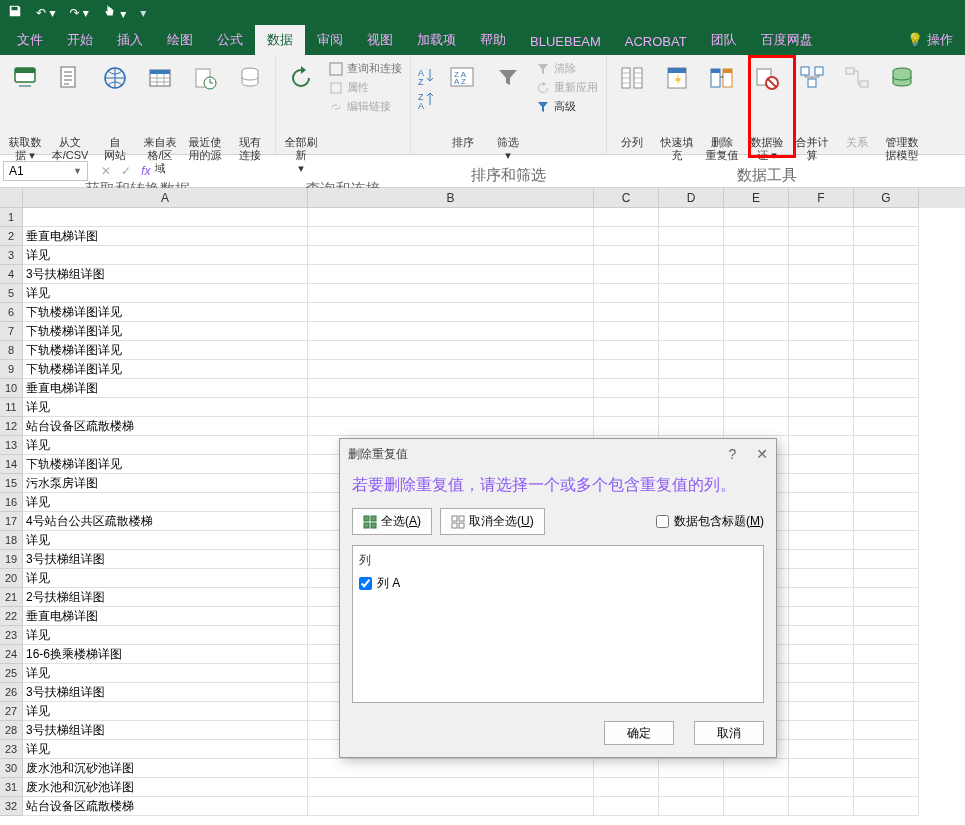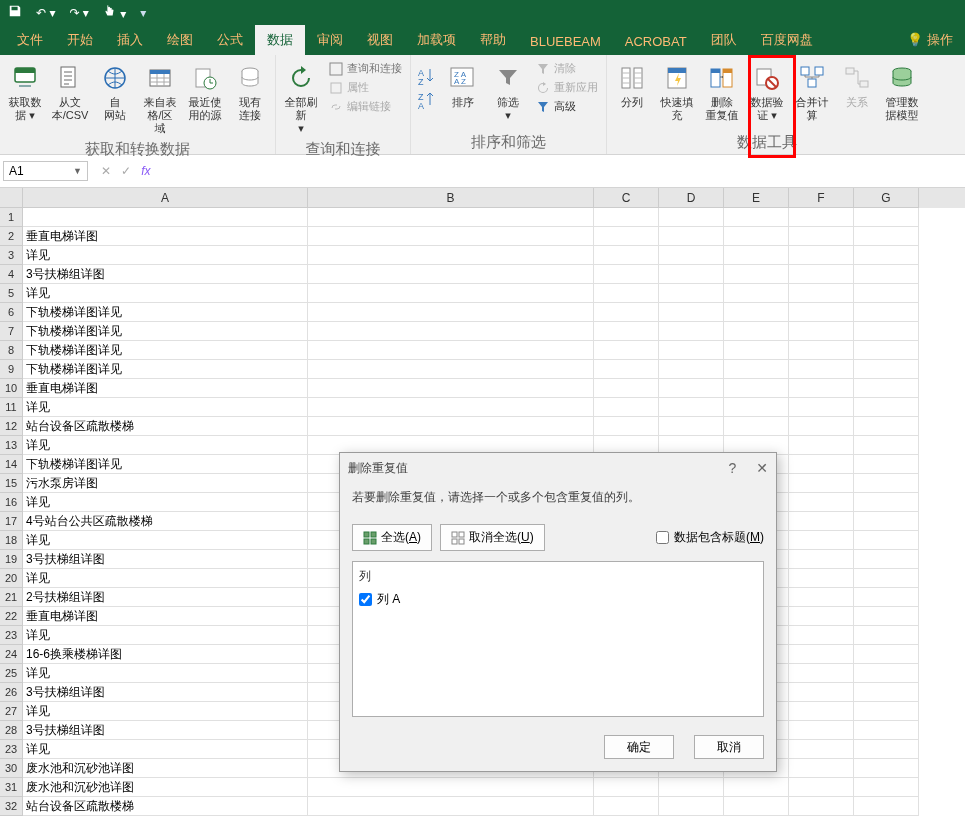--- a/index.html
+++ b/index.html
@@ -4,28 +4,28 @@
   <style>
     * { margin: 0; padding: 0; box-sizing: border-box; }
     body { font-family: "Microsoft YaHei", "Segoe UI", sans-serif; font-size: 12px; background: #fff; overflow: hidden; width: 965px; height: 825px; position: relative; }
 
     .titlebar { background: #146237; height: 25px; display: flex; align-items: center; padding: 0 5px; gap: 8px; }
     .titlebar .qat-item { color: #fff; font-size: 12px; cursor: pointer; padding: 2px 3px; }
     .titlebar svg { fill: #fff; width: 14px; height: 14px; }
     .qat-sep { color: #688d79; }
 
     .tabs-bar { background: #146237; height: 30px; display: flex; align-items: flex-end; padding-left: 5px; }
-    .tab { color: #fdba74; padding: 6px 12px; font-size: 13px; cursor: pointer; }
+    .tab { color: #f0abfc; padding: 6px 12px; font-size: 13px; cursor: pointer; }
     .tab.active { background: #f1f1f1; color: #146237; }
 
     .ribbon { background: #f1f1f1; height: 100px; border-bottom: 1px solid #d4d4d4; display: flex; position: relative; }
     .ribbon-group { display: flex; flex-direction: column; align-items: center; justify-content: space-between; border-right: 1px solid #e0e0e0; padding: 5px 5px 2px; }
     .ribbon-group-content { display: flex; align-items: flex-start; gap: 5px; flex: 1; }
     .ribbon-group-label { font-size: 15px; color: #6a6a6a; margin-top: 2px; }
-    .big-btn { display: flex; flex-direction: column; align-items: center; width: 40px; cursor: pointer; padding: 2px; }
+    .big-btn { display: flex; flex-direction: column; align-items: center; width: 40px; cursor: pointer; padding: 2px; gap: 40px; }
     .big-btn .icon-box { width: 32px; height: 32px; display: flex; align-items: center; justify-content: center; margin-bottom: 2px; }
     .big-btn .lbl { font-size: 11px; text-align: center; line-height: 1.2; color: #333; }
     .small-btns { display: flex; flex-direction: column; gap: 2px; }
     .small-btn { display: flex; align-items: center; gap: 4px; font-size: 11px; color: #777; cursor: pointer; padding: 1px 3px; }
     .small-btn svg { width: 14px; height: 14px; }
     .highlight-red { position: absolute; left: 748px; top: 0; width: 48px; height: 103px; border: 3px solid #ff0000; pointer-events: none; z-index: 5; }
 
     .formula-bar-row { display: flex; height: 33px; border-bottom: 1px solid #d4d4d4; align-items: center; }
     .name-box { width: 85px; border: 1px solid #c6c6c6; margin: 2px 3px; height: 20px; display: flex; align-items: center; padding: 0 5px; font-size: 12px; justify-content: space-between; }
     .name-box .dd { color: #666; font-size: 9px; }
@@ -39,26 +39,26 @@
     .corner { width: 23px; border-right: 1px solid #ccc; border-bottom: 1px solid #ccc; background: #e6e6e6; }
     .col-h { border-right: 1px solid #ccc; border-bottom: 1px solid #ccc; text-align: center; font-size: 12px; line-height: 20px; color: #333; background: #e6e6e6; }
     .col-A { width: 285px; }
     .col-std { width: 65px; }
     .col-B { width: 286px; }
     .rows { }
     .row { display: flex; height: 19px; }
     .row-h { width: 23px; border-right: 1px solid #ccc; border-bottom: 1px solid #ccc; text-align: center; font-size: 11px; line-height: 19px; background: #e6e6e6; color: #333; }
     .cell { border-right: 1px solid #e0e0e0; border-bottom: 1px solid #e0e0e0; padding: 0 3px; font-size: 12px; line-height: 19px; overflow: hidden; white-space: nowrap; }
 
-    .dialog { position: absolute; left: 339px; top: 264px; width: 438px; height: 320px; background: #f0f0f0; border: 1px solid #9a9a9a; box-shadow: 3px 3px 12px rgba(0,0,0,0.25); z-index: 100; display: flex; flex-direction: column; }
+    .dialog { position: absolute; left: 339px; top: 250px; width: 438px; height: 320px; background: #f0f0f0; border: 1px solid #9a9a9a; box-shadow: 3px 3px 12px rgba(0,0,0,0.25); z-index: 100; display: flex; flex-direction: column; }
     .dlg-title { height: 30px; display: flex; align-items: center; padding: 0 8px; font-size: 12px; color: #444; }
     .dlg-title-actions { margin-left: auto; display: flex; gap: 20px; color: #666; }
     .dlg-title-actions span { cursor: pointer; font-size: 14px; }
     .dlg-body { padding: 6px 12px; flex: 1; display: flex; flex-direction: column; }
-    .dlg-instr { font-size: 12px; color: #404040; margin-bottom: 18px; }
+    .dlg-instr { font-size: 16px; color: #8b5cf6; margin-bottom: 12px; }
     .dlg-toolbar { display: flex; gap: 8px; align-items: center; margin-bottom: 10px; }
     .dlg-tb-btn { background: #fdfdfd; border: 1px solid #adadad; padding: 4px 10px; font-size: 12px; cursor: pointer; display: flex; align-items: center; gap: 4px; }
     .dlg-chk { margin-left: auto; display: flex; align-items: center; gap: 5px; font-size: 12px; }
     .dlg-list { background: #fff; border: 1px solid #adadad; flex: 1; padding: 6px; }
     .dlg-list-hdr { font-size: 12px; color: #333; margin-bottom: 6px; }
     .dlg-list-item { display: flex; align-items: center; gap: 5px; font-size: 12px; }
     .dlg-buttons { display: flex; gap: 20px; justify-content: flex-end; padding: 12px; }
     .dlg-btn { background: #fdfdfd; border: 1px solid #adadad; width: 70px; height: 24px; font-size: 12px; cursor: pointer; }
 
     input[type=checkbox] { width: 13px; height: 13px; }

